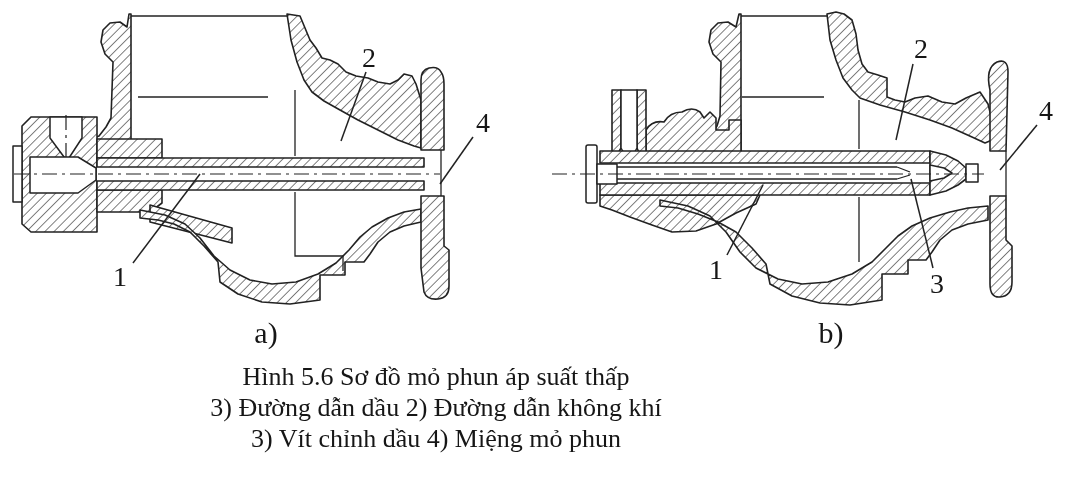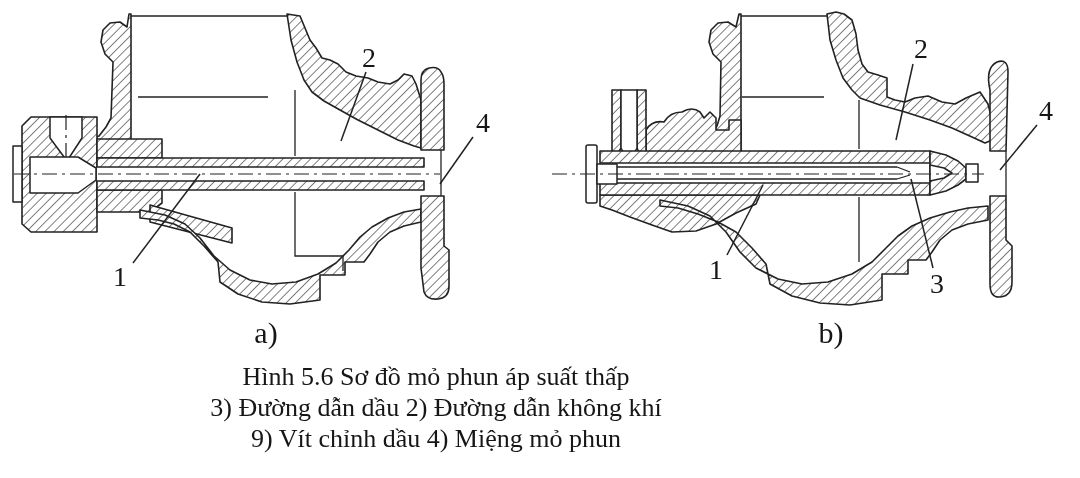--- a/index.html
+++ b/index.html
@@ -119,16 +119,16 @@
       <text class="callout" x="921" y="58" text-anchor="middle">2</text>
       <text class="callout" x="937" y="293" text-anchor="middle">3</text>
       <text class="callout" x="1046" y="120" text-anchor="middle">4</text>
       <text class="subfig" x="831" y="343" text-anchor="middle">b)</text>
     </g>
   </svg>
 
   <div class="caption">
     <div>Hình 5.6 Sơ đồ mỏ phun áp suất thấp</div>
     <div>3) Đường dẫn dầu 2) Đường dẫn không khí</div>
-    <div>9) Vít chỉnh dầu 4) Miệng mỏ phun</div>
+    <div>3) Vít chỉnh dầu 4) Miệng mỏ phun</div>
   </div>
 
 </div>
 
 </body></html>

